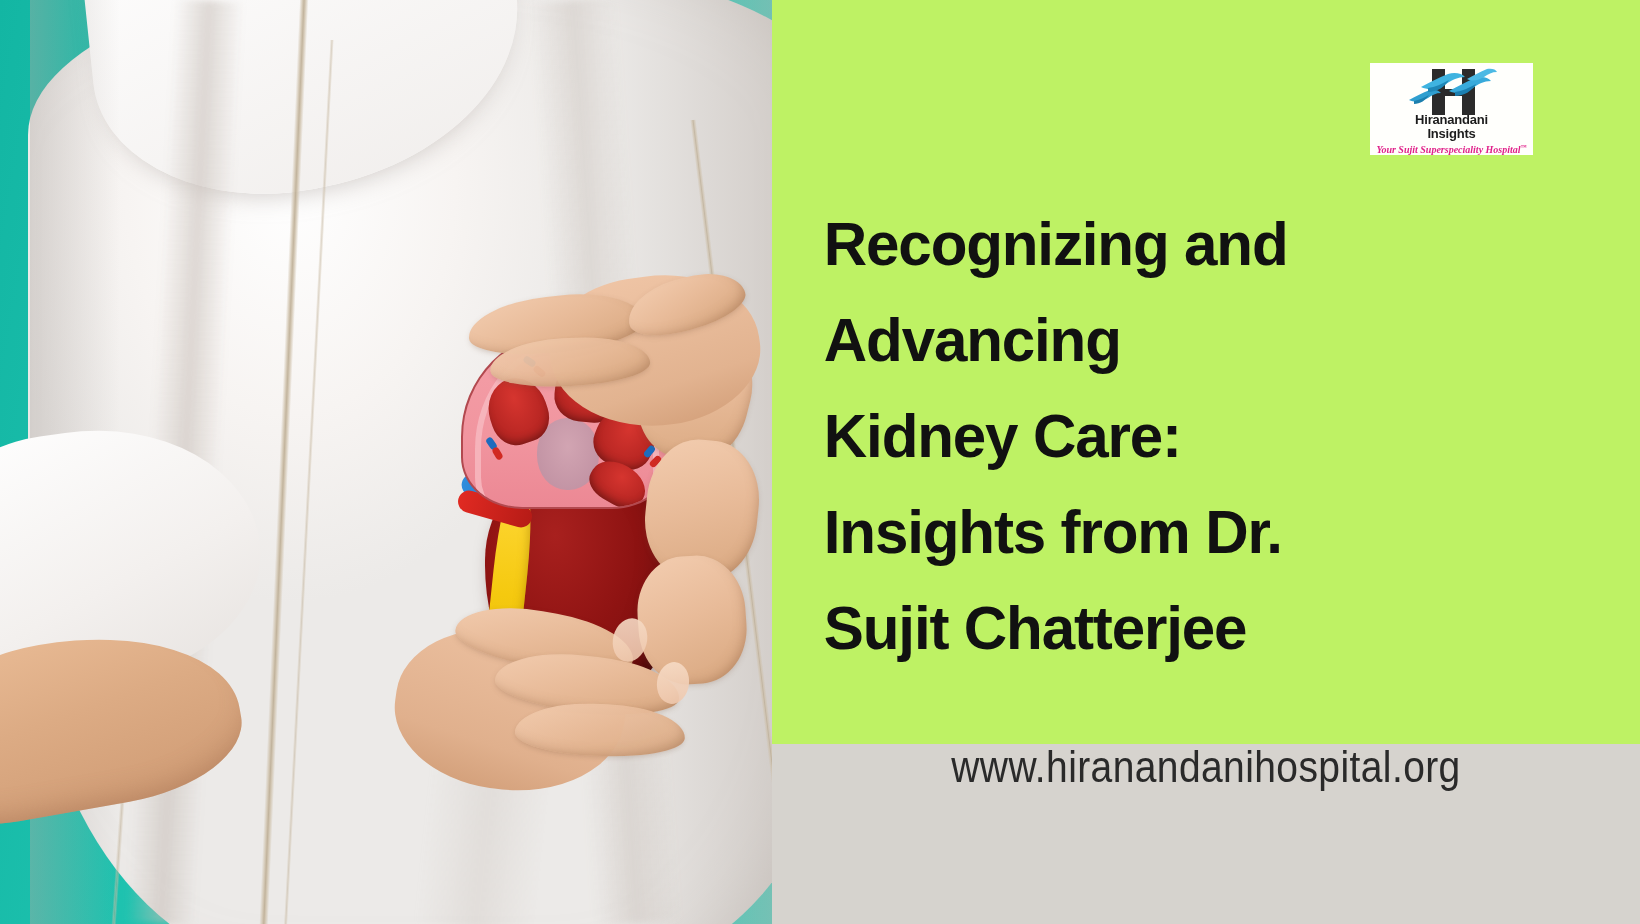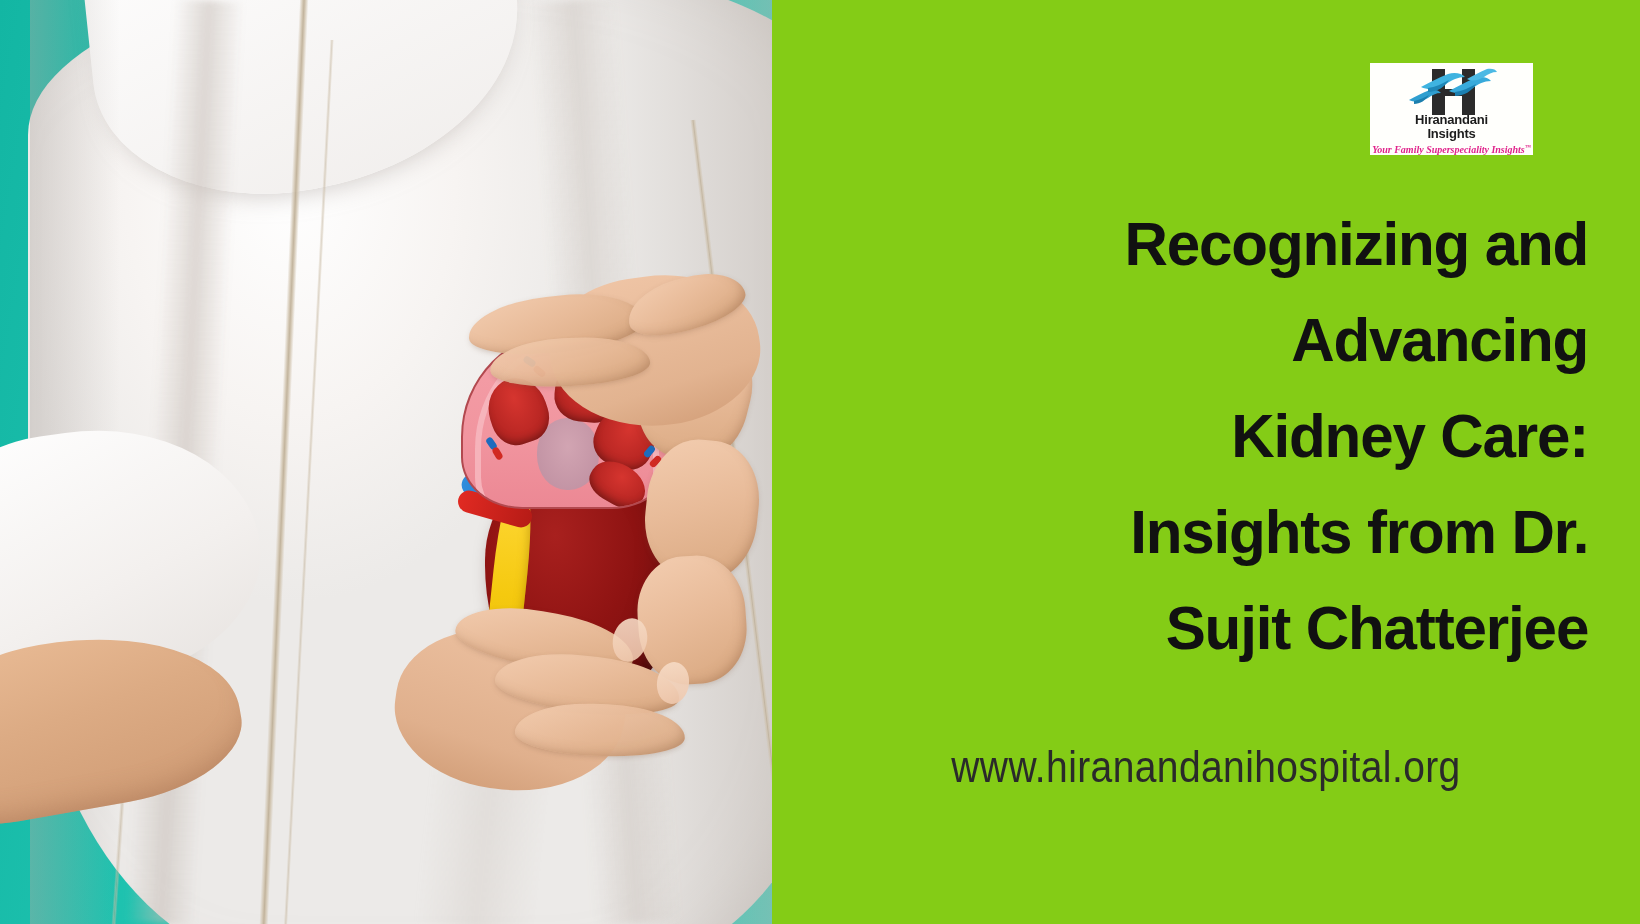--- a/index.html
+++ b/index.html
@@ -202,22 +202,22 @@
     position:absolute;left:6px;top:150px;width:80px;height:22px;
     background:linear-gradient(90deg,#2f8ddd,#1d6bbd);
     border-radius:14px;transform:rotate(12deg);
   }
   .vsl-dot{position:absolute;width:13px;height:7px;border-radius:4px;}
 
   
   .content-pane{
     position:relative;
     flex:1 1 auto;
-    background:#84cc16;
-    height:924px;
+    background:#bef264;
+    height:744px;
   }
   .logo-box{
     position:absolute;
     left:598px;   
     top:63px;
     width:163px;height:92px;
     background:#fffffc;
     display:flex;flex-direction:column;
     align-items:center;justify-content:flex-start;
     padding-top:4px;box-sizing:border-box;
@@ -248,21 +248,21 @@
     color:#e0218a;text-align:center;
     white-space:nowrap;
     margin-top:2px;
   }
   .logo-tag sup{font-size:6px;vertical-align:super;}
 
   .headline{
     position:absolute;
     left:40px;right:40px;
     top:196px;
-    text-align:right;
+    text-align:left;
   }
   .headline .hl-line{
     font-family:"Liberation Sans",sans-serif;
     font-weight:bold;
     font-size:62px;
     line-height:96px;
     letter-spacing:-1.2px;
     color:#111111;
     white-space:nowrap;
     transform:scaleX(.97);
@@ -376,21 +376,21 @@
           </svg>
         </div>
         <div class="bird" style="left:60px;top:0px;">
           <svg width="32" height="18" viewBox="0 0 32 18">
             <path d="M1 12 C8 8 14 5 21 2 C25 1 30 2 31 5 C26 5 22 7 18 10 C13 13 7 15 1 12 Z" fill="#4cb9e4"></path>
           </svg>
         </div>
       </div>
       <div class="logo-name">Hiranandani</div>
       <div class="logo-name">Insights</div>
-      <div class="logo-tag"><span>Your Family Superspeciality Insights</span><sup>™</sup></div>
+      <div class="logo-tag"><span>Your Sujit Superspeciality Hospital</span><sup>™</sup></div>
     </div>
 
     <div class="headline">
       <div class="hl-line">Recognizing and</div>
       <div class="hl-line">Advancing</div>
       <div class="hl-line">Kidney Care:</div>
       <div class="hl-line">Insights from Dr.</div>
       <div class="hl-line">Sujit Chatterjee</div>
     </div>
 

